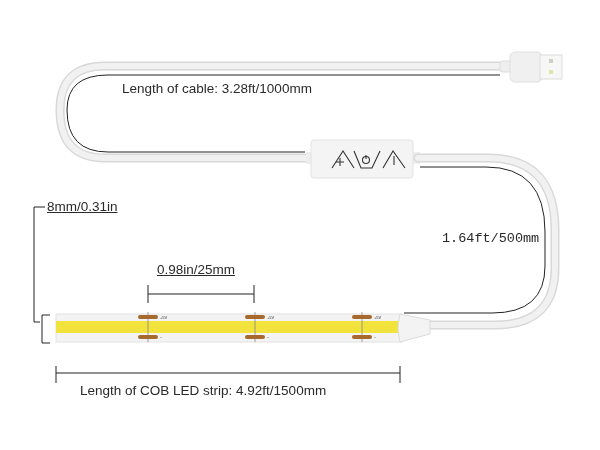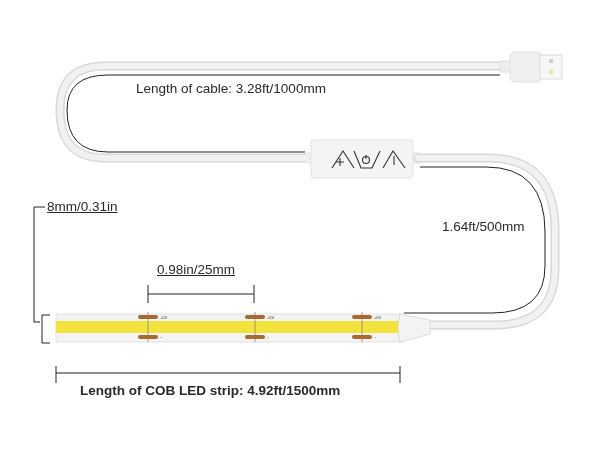--- a/index.html
+++ b/index.html
@@ -91,17 +91,17 @@
     <line x1="148" y1="294" x2="254" y2="294"></line>
   </g>
 
   <g stroke="#222" stroke-width="1">
     <line x1="56" y1="366" x2="56" y2="383"></line>
     <line x1="400" y1="366" x2="400" y2="383"></line>
     <line x1="56" y1="373" x2="400" y2="373"></line>
   </g>
 </svg>
 
-<div class="label" style="left:136px; top:82px;">Length of cable: 3.28ft/1000mm</div>
-<div class="label" style="left:442px; top:220px;">1.64ft/500mm</div>
+<div class="label" style="left:122px; top:82px;">Length of cable: 3.28ft/1000mm</div>
+<div class="label" style="left:442px; top:232px;font-family:Liberation Mono, monospace;">1.64ft/500mm</div>
 <div class="label" style="left:47px; top:200px;text-decoration:underline;">8mm/0.31in</div>
 <div class="label" style="left:157px; top:263px;text-decoration:underline;">0.98in/25mm</div>
-<div class="label" style="left:80px; top:384px;font-weight:bold;">Length of COB LED strip: 4.92ft/1500mm</div>
+<div class="label" style="left:80px; top:384px;">Length of COB LED strip: 4.92ft/1500mm</div>
 
 </body></html>

